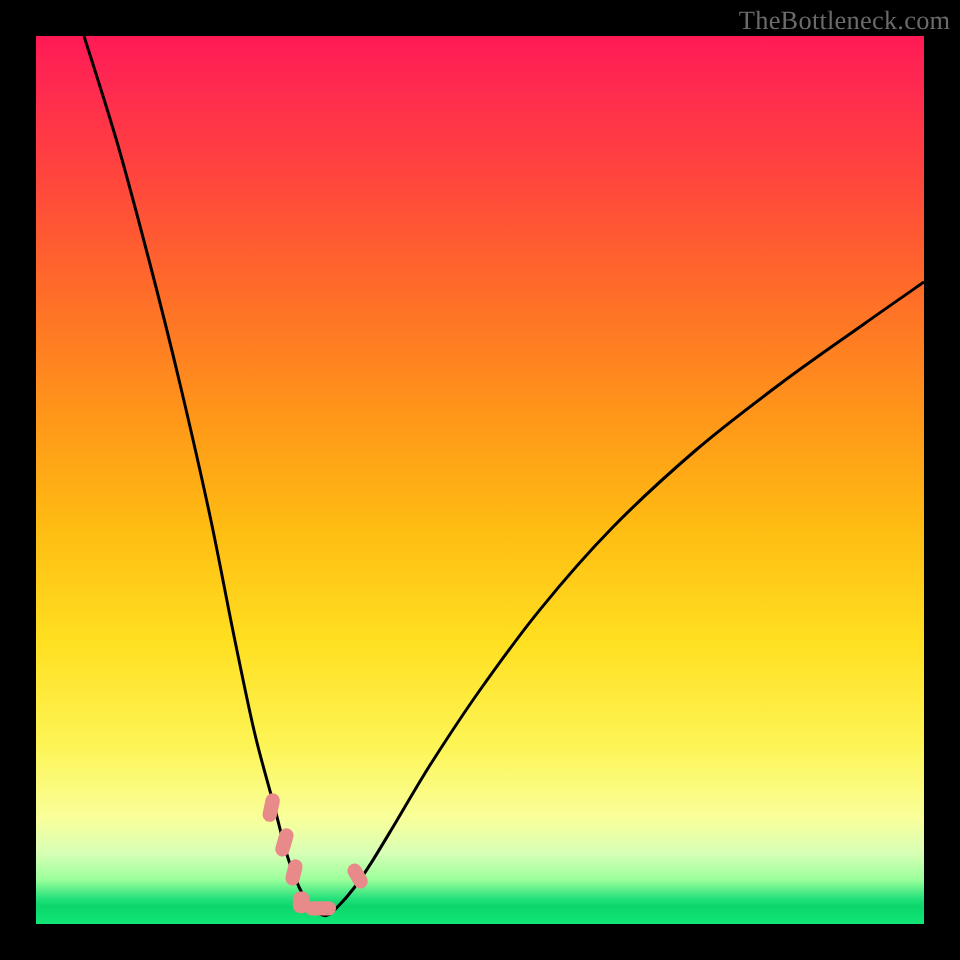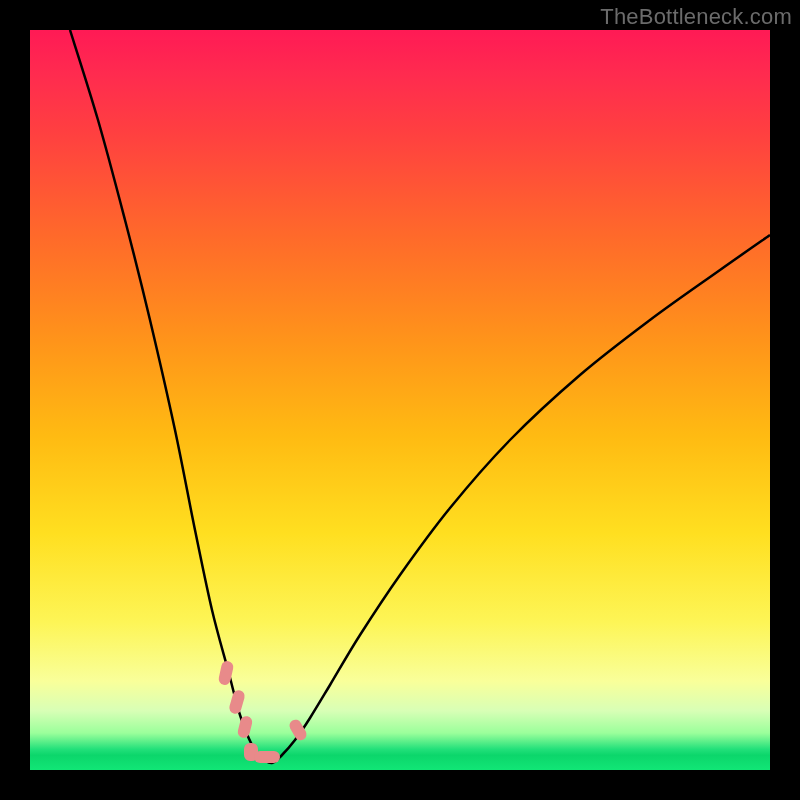--- a/index.html
+++ b/index.html
@@ -58,21 +58,21 @@
   .marker {
     position: absolute;
     background: #e88a8a;
     border-radius: 6px;
     transform-origin: center center;
   }
   .watermark {
     position: absolute;
     top: 4px;
     right: 8px;
-    font-family: Liberation Sans, sans-serif;
+    font-family: Liberation Serif, serif;
     font-size: 22px;
     color: #6b6b6b;
     letter-spacing: 0.2px;
     user-select: none;
   }
 </style>
 </head>
 <body>
 
 <div class="frame">

